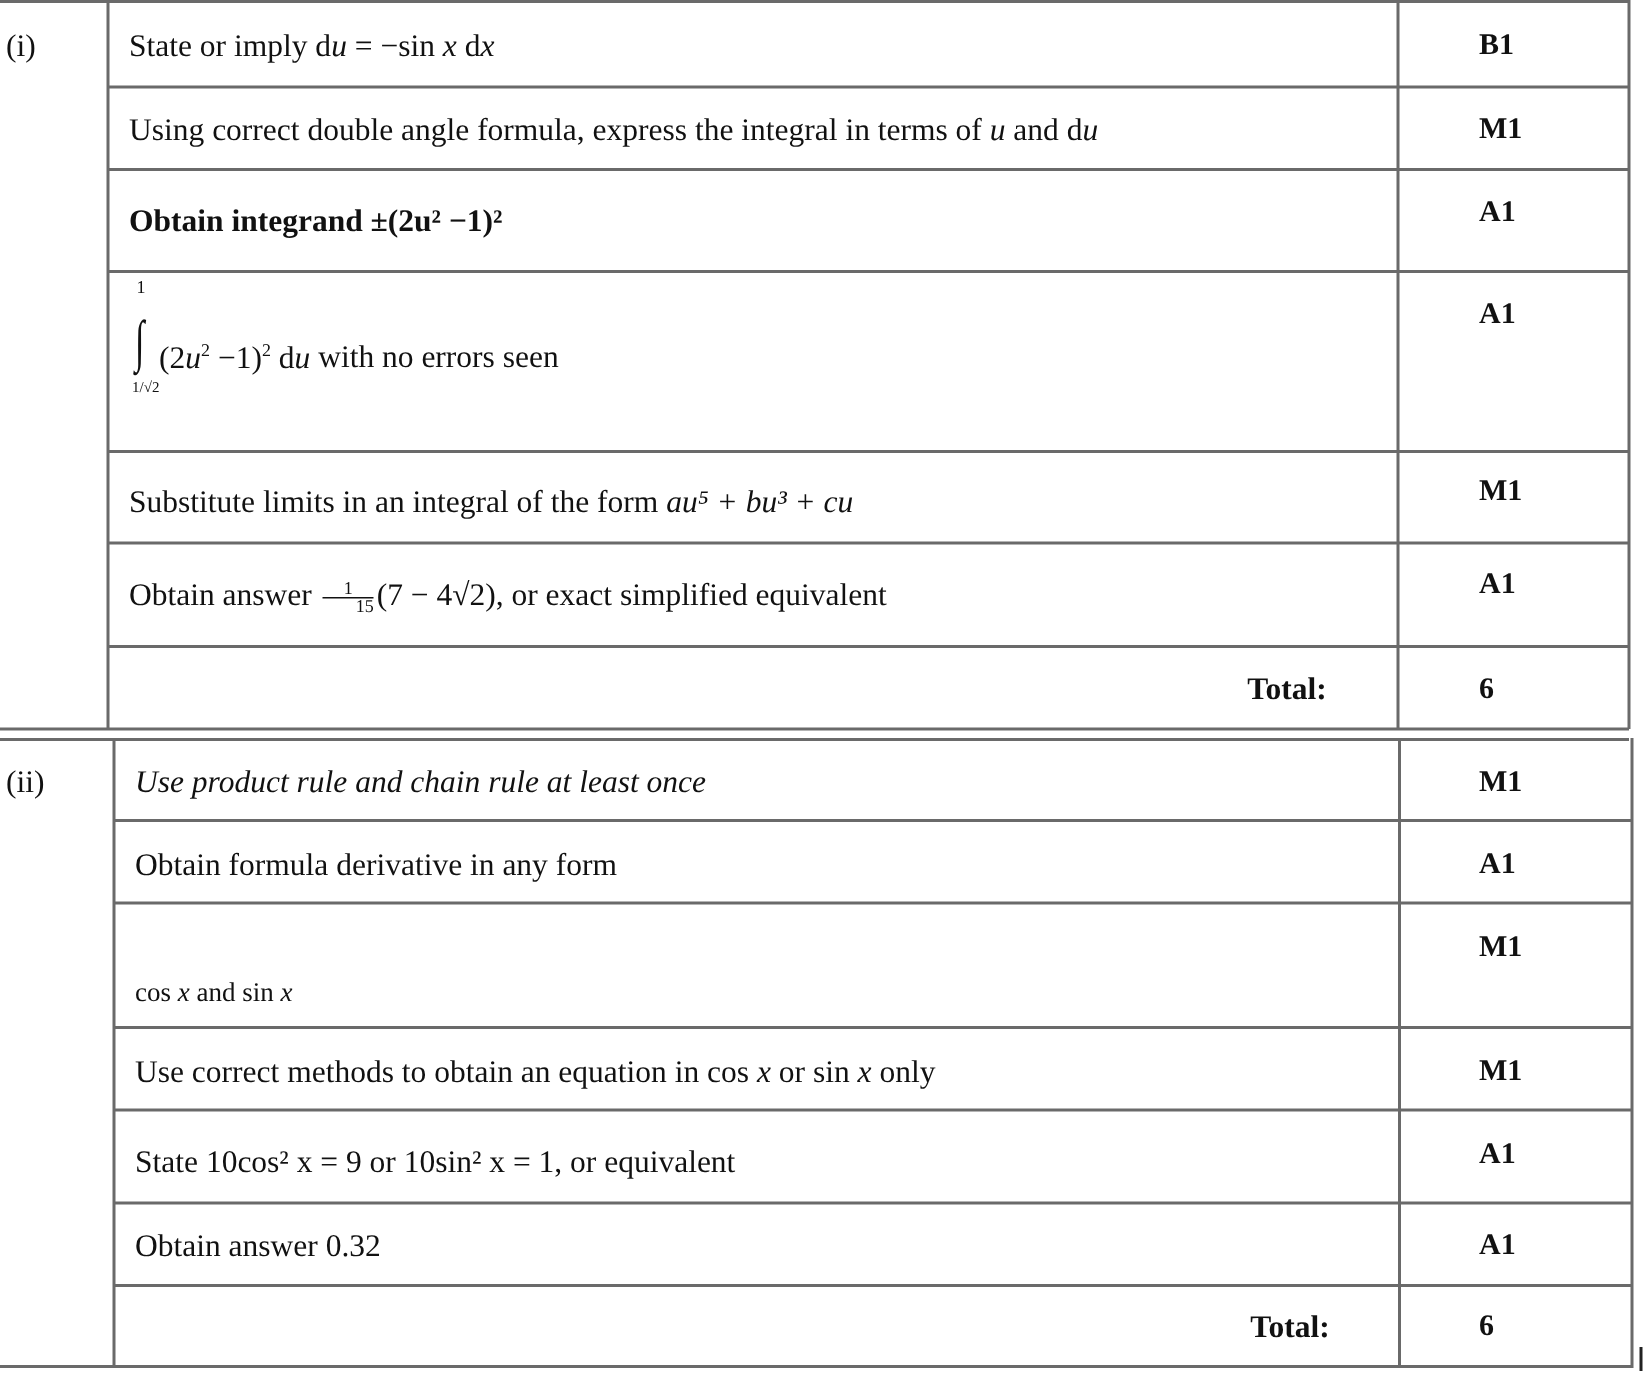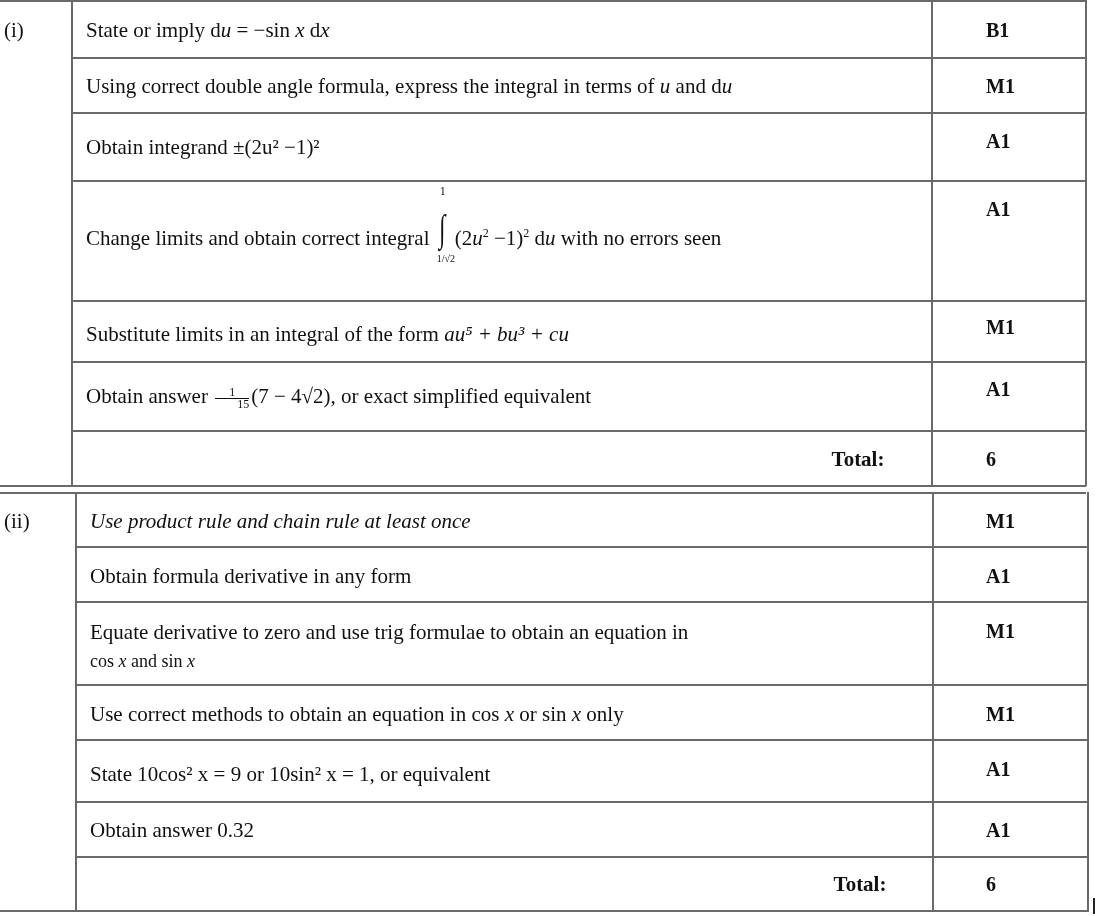--- a/index.html
+++ b/index.html
@@ -45,27 +45,26 @@
   <div class="row-text" style="left:86px;top:18px;">
     <span>State or imply d</span><i>u</i><span> = −sin </span><i>x</i> <span>d</span><i>x</i>
   </div>
   <span class="mark" style="left:986px;top:19px;">B1</span>
 
   <div class="row-text" style="left:86px;top:74px;">
     <span>Using correct double angle formula, express the integral in terms of </span><i>u</i><span> and </span><span>d</span><i>u</i>
   </div>
   <span class="mark" style="left:986px;top:75px;">M1</span>
 
-  <div class="row-text" style="left:86px;top:135px;">
+  <div class="row-text" style="left:86px;top:135px;font-weight:bold;">
     <span>Obtain integrand </span><span>±(2u² −1)²</span>
   </div>
   <span class="mark" style="left:986px;top:130px;">A1</span>
 
   <div class="row-text" style="left:86px;top:220px;">
-    <span>Change limits and obtain correct integral</span>
     <span class="integral" style="top:-10px;">
       <span class="sign">∫</span>
       <span class="upper">1</span>
       <span class="lower">1/√2</span>
     </span><span>(2<i>u</i><sup>2</sup> −1)<sup>2</sup> <span>d</span><i>u</i></span><span> with no errors seen</span>
   </div>
   <span class="mark" style="left:986px;top:198px;">A1</span>
 
   <div class="row-text" style="left:86px;top:322px;">
     <span>Substitute limits in an integral of the form </span><i>au⁵ + bu³ + cu</i>
@@ -100,21 +99,21 @@
     <span>Use product rule and chain rule at least once</span>
   </div>
   <span class="mark" style="left:986px;top:510px;">M1</span>
 
   <div class="row-text" style="left:90px;top:564px;">
     <span>Obtain formula derivative in any form</span>
   </div>
   <span class="mark" style="left:986px;top:565px;">A1</span>
 
   <div class="row-text" style="left:90px;top:618px;line-height:28px;">
-    <span>Equate derivative to zero and use trig formulae to obtain an equation in</span><br>
+    <br>
     <span style="font-size:18px;"><span>cos </span><i>x</i><span> and </span><span>sin </span><i>x</i></span>
   </div>
   <span class="mark" style="left:986px;top:620px;">M1</span>
 
   <div class="row-text" style="left:90px;top:702px;">
     <span>Use correct methods to obtain an equation in cos </span><i>x</i><span> or sin </span><i>x</i><span> only</span>
   </div>
   <span class="mark" style="left:986px;top:703px;">M1</span>
 
   <div class="row-text" style="left:90px;top:762px;">

